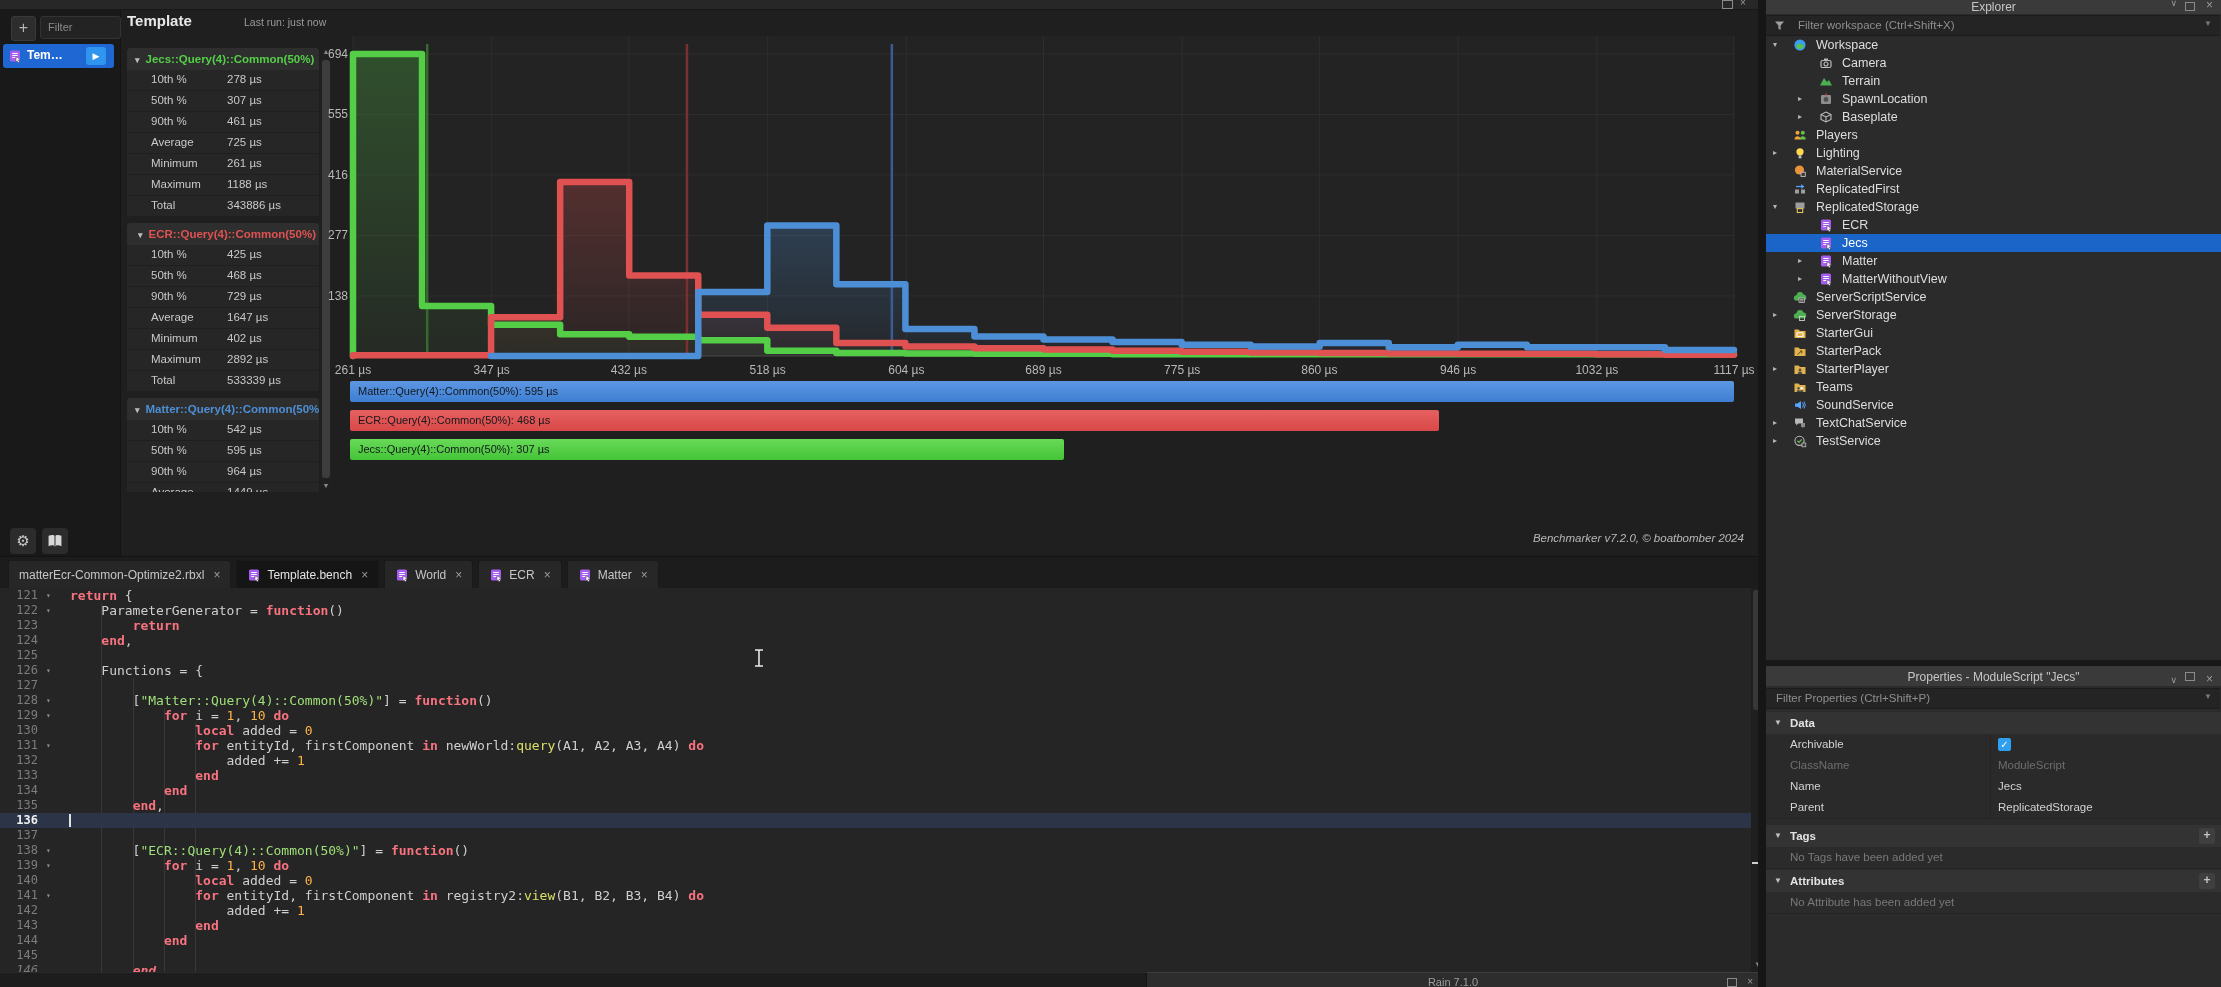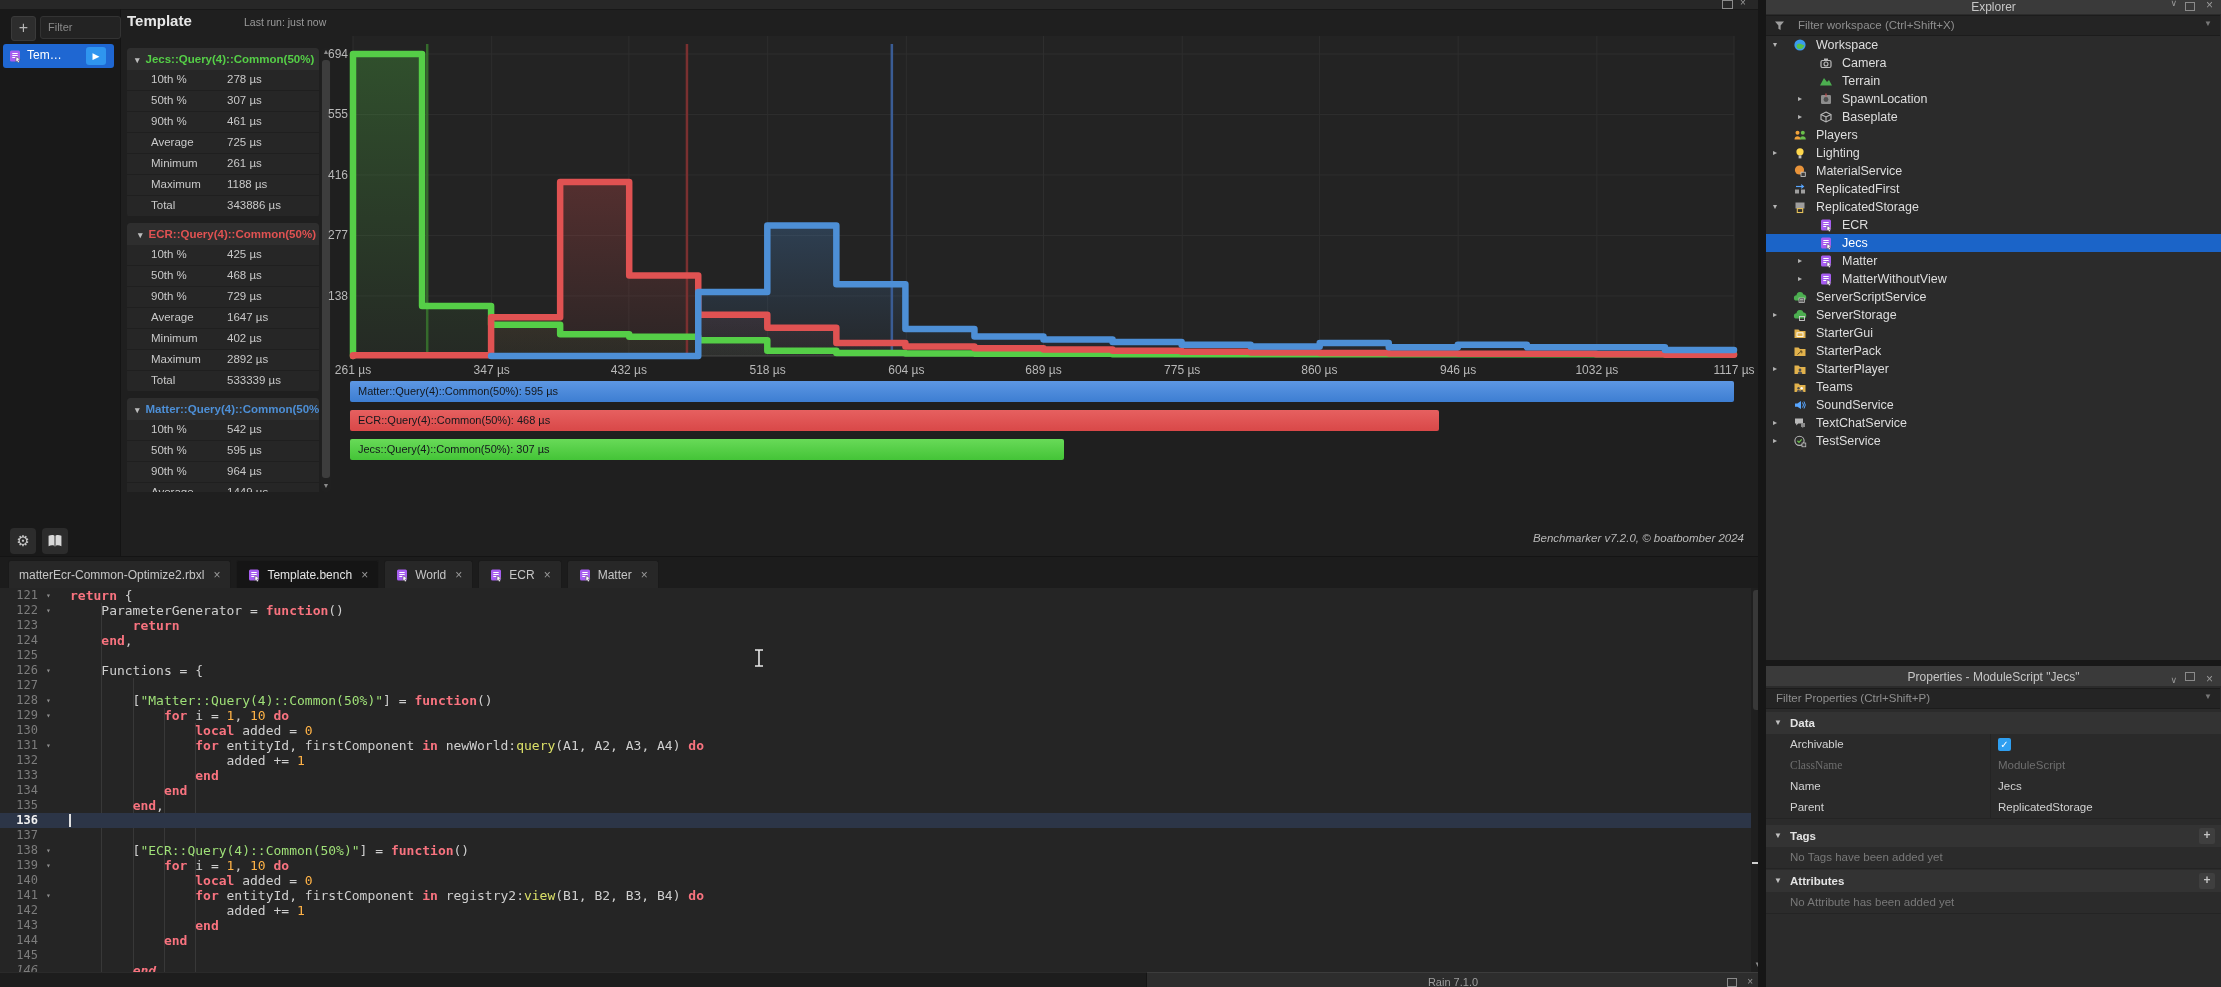--- a/index.html
+++ b/index.html
@@ -54,21 +54,21 @@
     <div class="abs" style="left:11px;top:7px;width:23px;height:23px;background:#2d2d2d;border:1px solid #3a3a3a;border-radius:3px;color:#b5b5b5;font-size:16px;text-align:center;line-height:21px;">+</div>
     <div class="abs" style="left:40px;top:7px;width:72px;height:21px;background:#232323;border:1px solid #333;border-radius:3px;color:#8a8a8a;font-size:11px;line-height:21px;padding-left:7px;">
       <span>Filter</span>
     </div>
     <div class="abs" style="left:3px;top:35px;width:111px;height:24px;background:#1f67d2;border-radius:3px;">
       <span class="abs" style="left:5px;top:5px;width:14px;height:14px;"><svg width="14" height="14" viewBox="0 0 14 14" xmlns="http://www.w3.org/2000/svg">
             <rect x="2" y="1.5" width="10" height="11" rx="1.5" fill="#a75ef0"></rect>
             <path d="M4.3 4.5h5.4M4.3 6.5h5.4M4.3 8.5h3" stroke="#fff" stroke-width="1"></path>
             <path d="M8.3 7.8l4 2.8-2 .3 1.1 2-1.3.8-1.1-2-1.3 1.4z" fill="#fff" stroke="#333" stroke-width="0.4"></path>
           </svg></span>
-      <span class="abs" style="left:24px;top:4px;color:#fff;font-size:12px;font-weight:normal;">Tem…</span>
+      <span class="abs" style="left:24px;top:4px;color:#fff;font-size:12px;font-weight:bold;">Tem…</span>
       <span class="abs" style="left:83px;top:3px;width:20px;height:18px;background:#2f95ef;border-radius:3px;color:#fff;font-size:9px;text-align:center;line-height:18px;">▶</span>
     </div>
   </div>
 
   <div class="abs" style="left:127px;top:9px;width:204px;height:483px;overflow:hidden;">
     <span style="position:absolute;left:0;top:3px;font-size:15px;font-weight:bold;color:#e8e8e8;">Template</span>
     <span style="position:absolute;left:73px;top:7px;font-size:10.5px;color:#9a9a9a;padding-left:44px;">Last run: just now</span>
     <div class="abs" style="left:0;top:39px;width:192px;">
         <div style="position: relative; margin-bottom: 6px; border-radius: 3px; overflow: hidden;">
           <div class="cardhead"><span class="chev">▾</span><span style="color: rgb(85, 206, 71);">Jecs::Query(4)::Common(50%)</span></div>
@@ -560,21 +560,21 @@
       <div class="psec" style="top: 0px;">
         <span class="chev">▼</span>
         <span class="ptit">Data</span>
       </div>
       <div class="prow" style="top: 22px;">
         <span class="plab">Archivable</span>
         <div style="position: absolute; left: 224px; top: 0px; width: 1px; height: 21px; background: rgb(36, 36, 36);"></div>
         <span style="position: absolute; left: 232px; top: 4px; width: 13px; height: 13px; border-radius: 2px; background: rgb(47, 159, 241); color: rgb(255, 255, 255); font-size: 10px; text-align: center; line-height: 13px;">✓</span>
       </div>
       <div class="prow" style="top: 43px;">
-        <span class="plab" style="color: rgb(110, 110, 110); font-family: Liberation Serif, serif;">ClassName</span>
+        <span class="plab" style="color: rgb(110, 110, 110);">ClassName</span>
         <div style="position: absolute; left: 224px; top: 0px; width: 1px; height: 21px; background: rgb(36, 36, 36);"></div>
         <span class="pval" style="color: rgb(110, 110, 110);">ModuleScript</span>
       </div>
       <div class="prow" style="top: 64px;">
         <span class="plab">Name</span>
         <div style="position: absolute; left: 224px; top: 0px; width: 1px; height: 21px; background: rgb(36, 36, 36);"></div>
         <span class="pval">Jecs</span>
       </div>
       <div class="prow" style="top: 85px;">
         <span class="plab">Parent</span>

